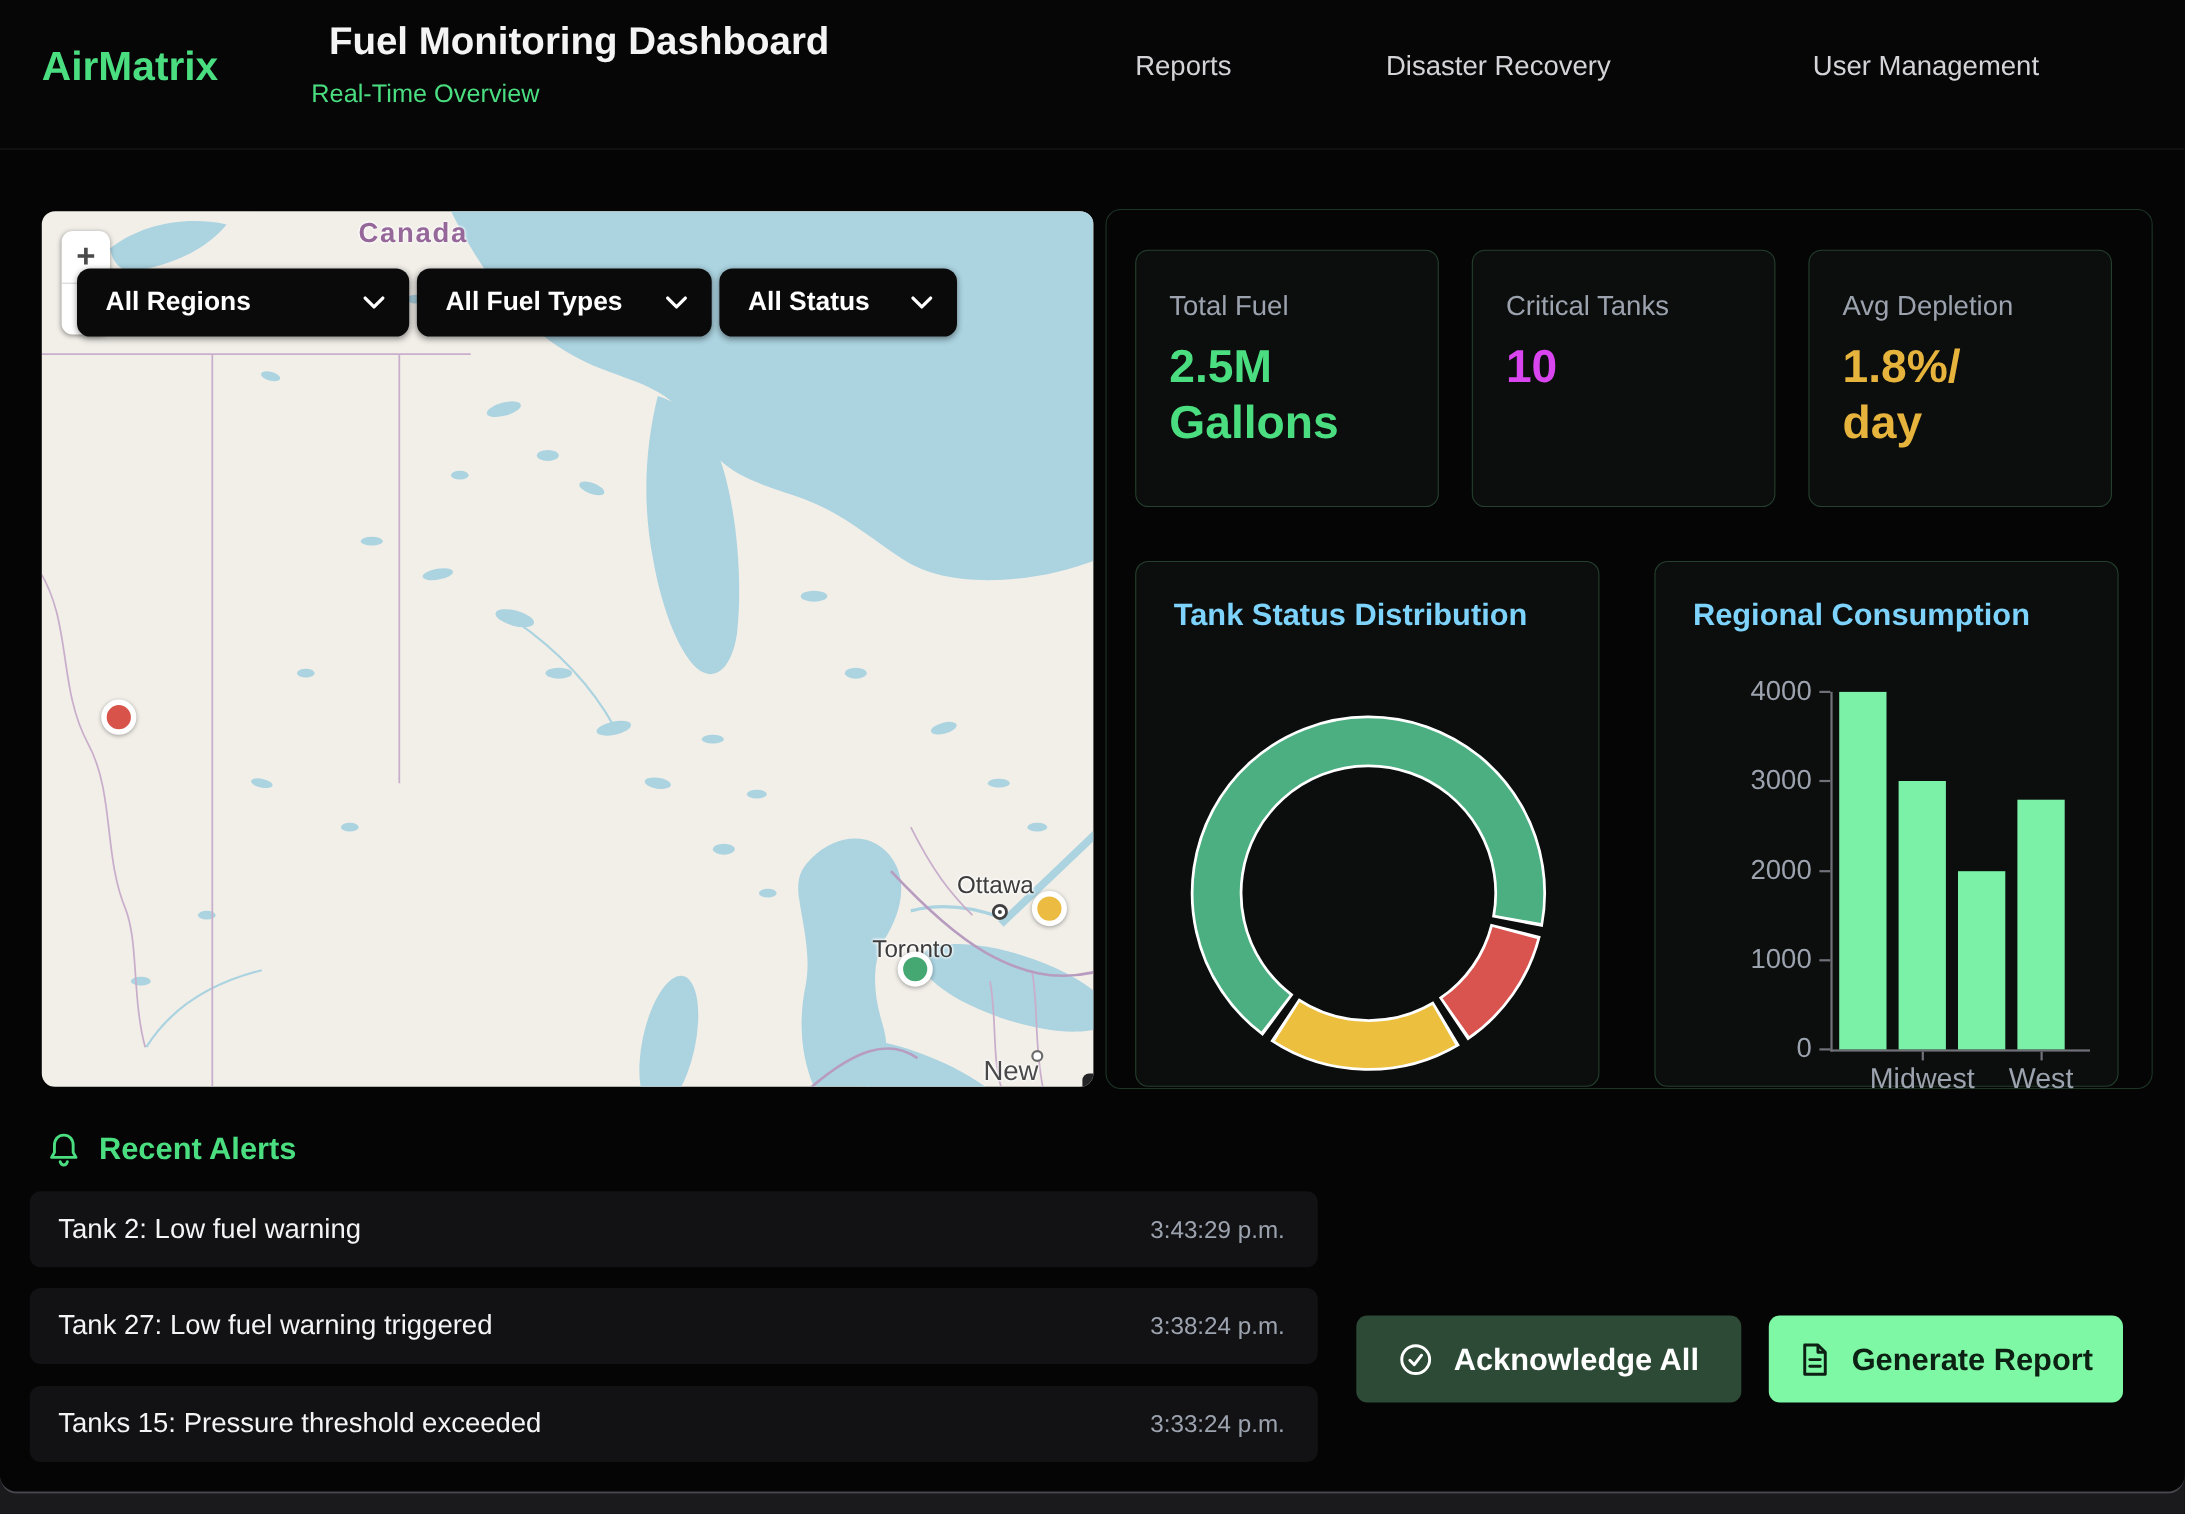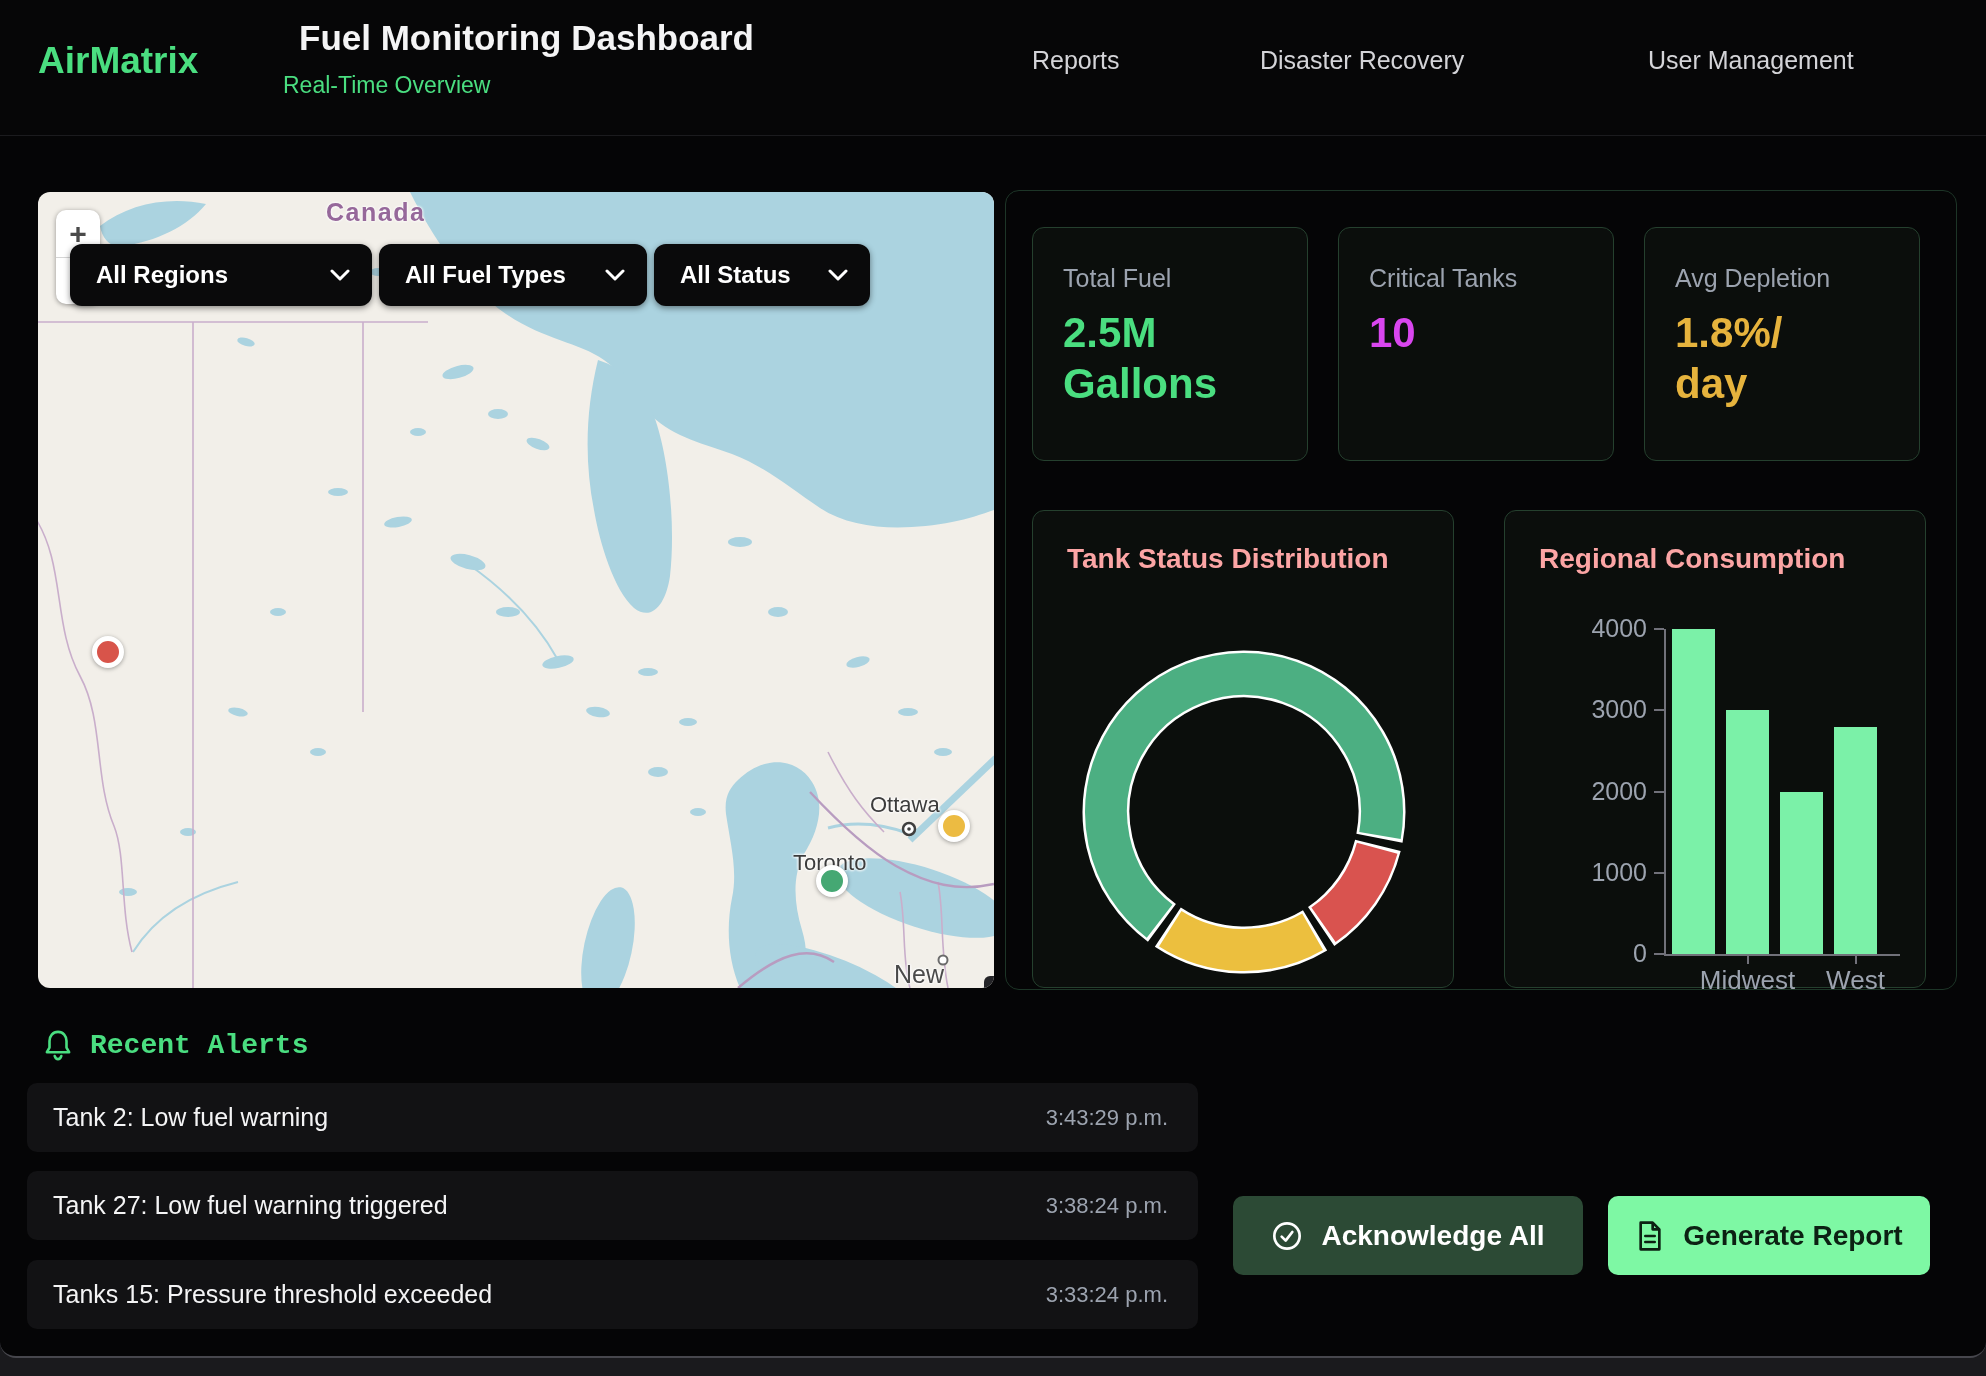--- a/index.html
+++ b/index.html
@@ -38,33 +38,33 @@
   .drag-handle i { position:absolute; left:6px; top:9px; width:4px; height:4px; border-radius:50%; background:#e5e5e5; box-shadow:7px 0 0 #e5e5e5,14px 0 0 #e5e5e5,0 7px 0 #e5e5e5,7px 7px 0 #e5e5e5,14px 7px 0 #e5e5e5; }
 
   
   .right-panel { position:absolute; left:1005px; top:190px; width:952px; height:800px; border:1px solid #1d3527; border-radius:14px;padding-left:36px; }
   .stat-card { position:absolute; top:36px; width:276px; height:234px; background:#0b0e0c; border:1px solid #25402e; border-radius:12px; padding:36px 30px; }
   .sc1 { left:26px; } .sc2 { left:332px; } .sc3 { left:638px; }
   .stat-label { font-size:25px; color:#9ca3af; margin-bottom:14px; }
   .stat-value { font-size:42px; font-weight:700; line-height:1.22; }
   .chart-card { position:absolute; top:319px; width:422px; height:478px; background:#0b0e0c; border:1px solid #25402e; border-radius:12px; }
   .cc1 { left:26px; } .cc2 { left:498px; }
-  .chart-title { position:absolute; left:34px; top:32px; font-size:28px; font-weight:700; color:#fca5a5; }
+  .chart-title { position:absolute; left:34px; top:32px; font-size:28px; font-weight:700; color:#7dd3fc; }
   #donut-svg { position:absolute; left:46px; top:136px; }
   #bar-chart { position:absolute; left:0; top:90px; width:422px; height:380px; }
   .bc-axis-v { position:absolute; left:159px; top:28px; width:2px; height:327px; background:#71717a; }
   .bc-axis-h { position:absolute; left:159px; top:353px; width:236px; height:2px; background:#71717a; }
   .bc-ytick { position:absolute; left:149px; width:10px; height:2px; background:#71717a; }
   .bc-ylabel { position:absolute; left:0; width:142px; text-align:right; font-size:25px; color:#9ca3af; }
   .bc-bar { position:absolute; width:43px; background:#7bf1a8; }
   .bc-xtick { position:absolute; width:2px; height:8px; top:355px; background:#71717a; }
   .bc-xlabel { position:absolute; top:364px; width:160px; text-align:center; font-size:26px; color:#9ca3af; }
 
   
-  .alerts-header { position:absolute; left:42px; top:1028px; display:flex; align-items:center; gap:16px;font-family:Liberation Mono, monospace; }
+  .alerts-header { position:absolute; left:42px; top:1028px; display:flex; align-items:center; gap:16px; }
   .alerts-title { font-size:28px; font-weight:700; color:#4ade80; }
   .alert-row { position:absolute; left:27px; width:1171px; height:69px; background:#121214; border-radius:10px; display:flex; align-items:center; justify-content:space-between; padding:0 30px 0 26px; cursor:pointer; }
   .ar1 { top:1083px; } .ar2 { top:1171px; } .ar3 { top:1260px; }
   .alert-msg { font-size:25px; color:#f4f4f5; }
   .alert-time { font-size:22px; color:#9ca3af; }
 
   
   .btn { position:absolute; top:1196px; height:79px; border-radius:10px; display:flex; align-items:center; justify-content:center; gap:18px; font-size:28px; font-weight:600; cursor:pointer; border:none; }
   .btn-ack { left:1233px; width:350px; background:#2c4a35; color:#ffffff; }
   .btn-gen { left:1608px; width:322px; background:#7ef8a4; color:#0c2113; }

